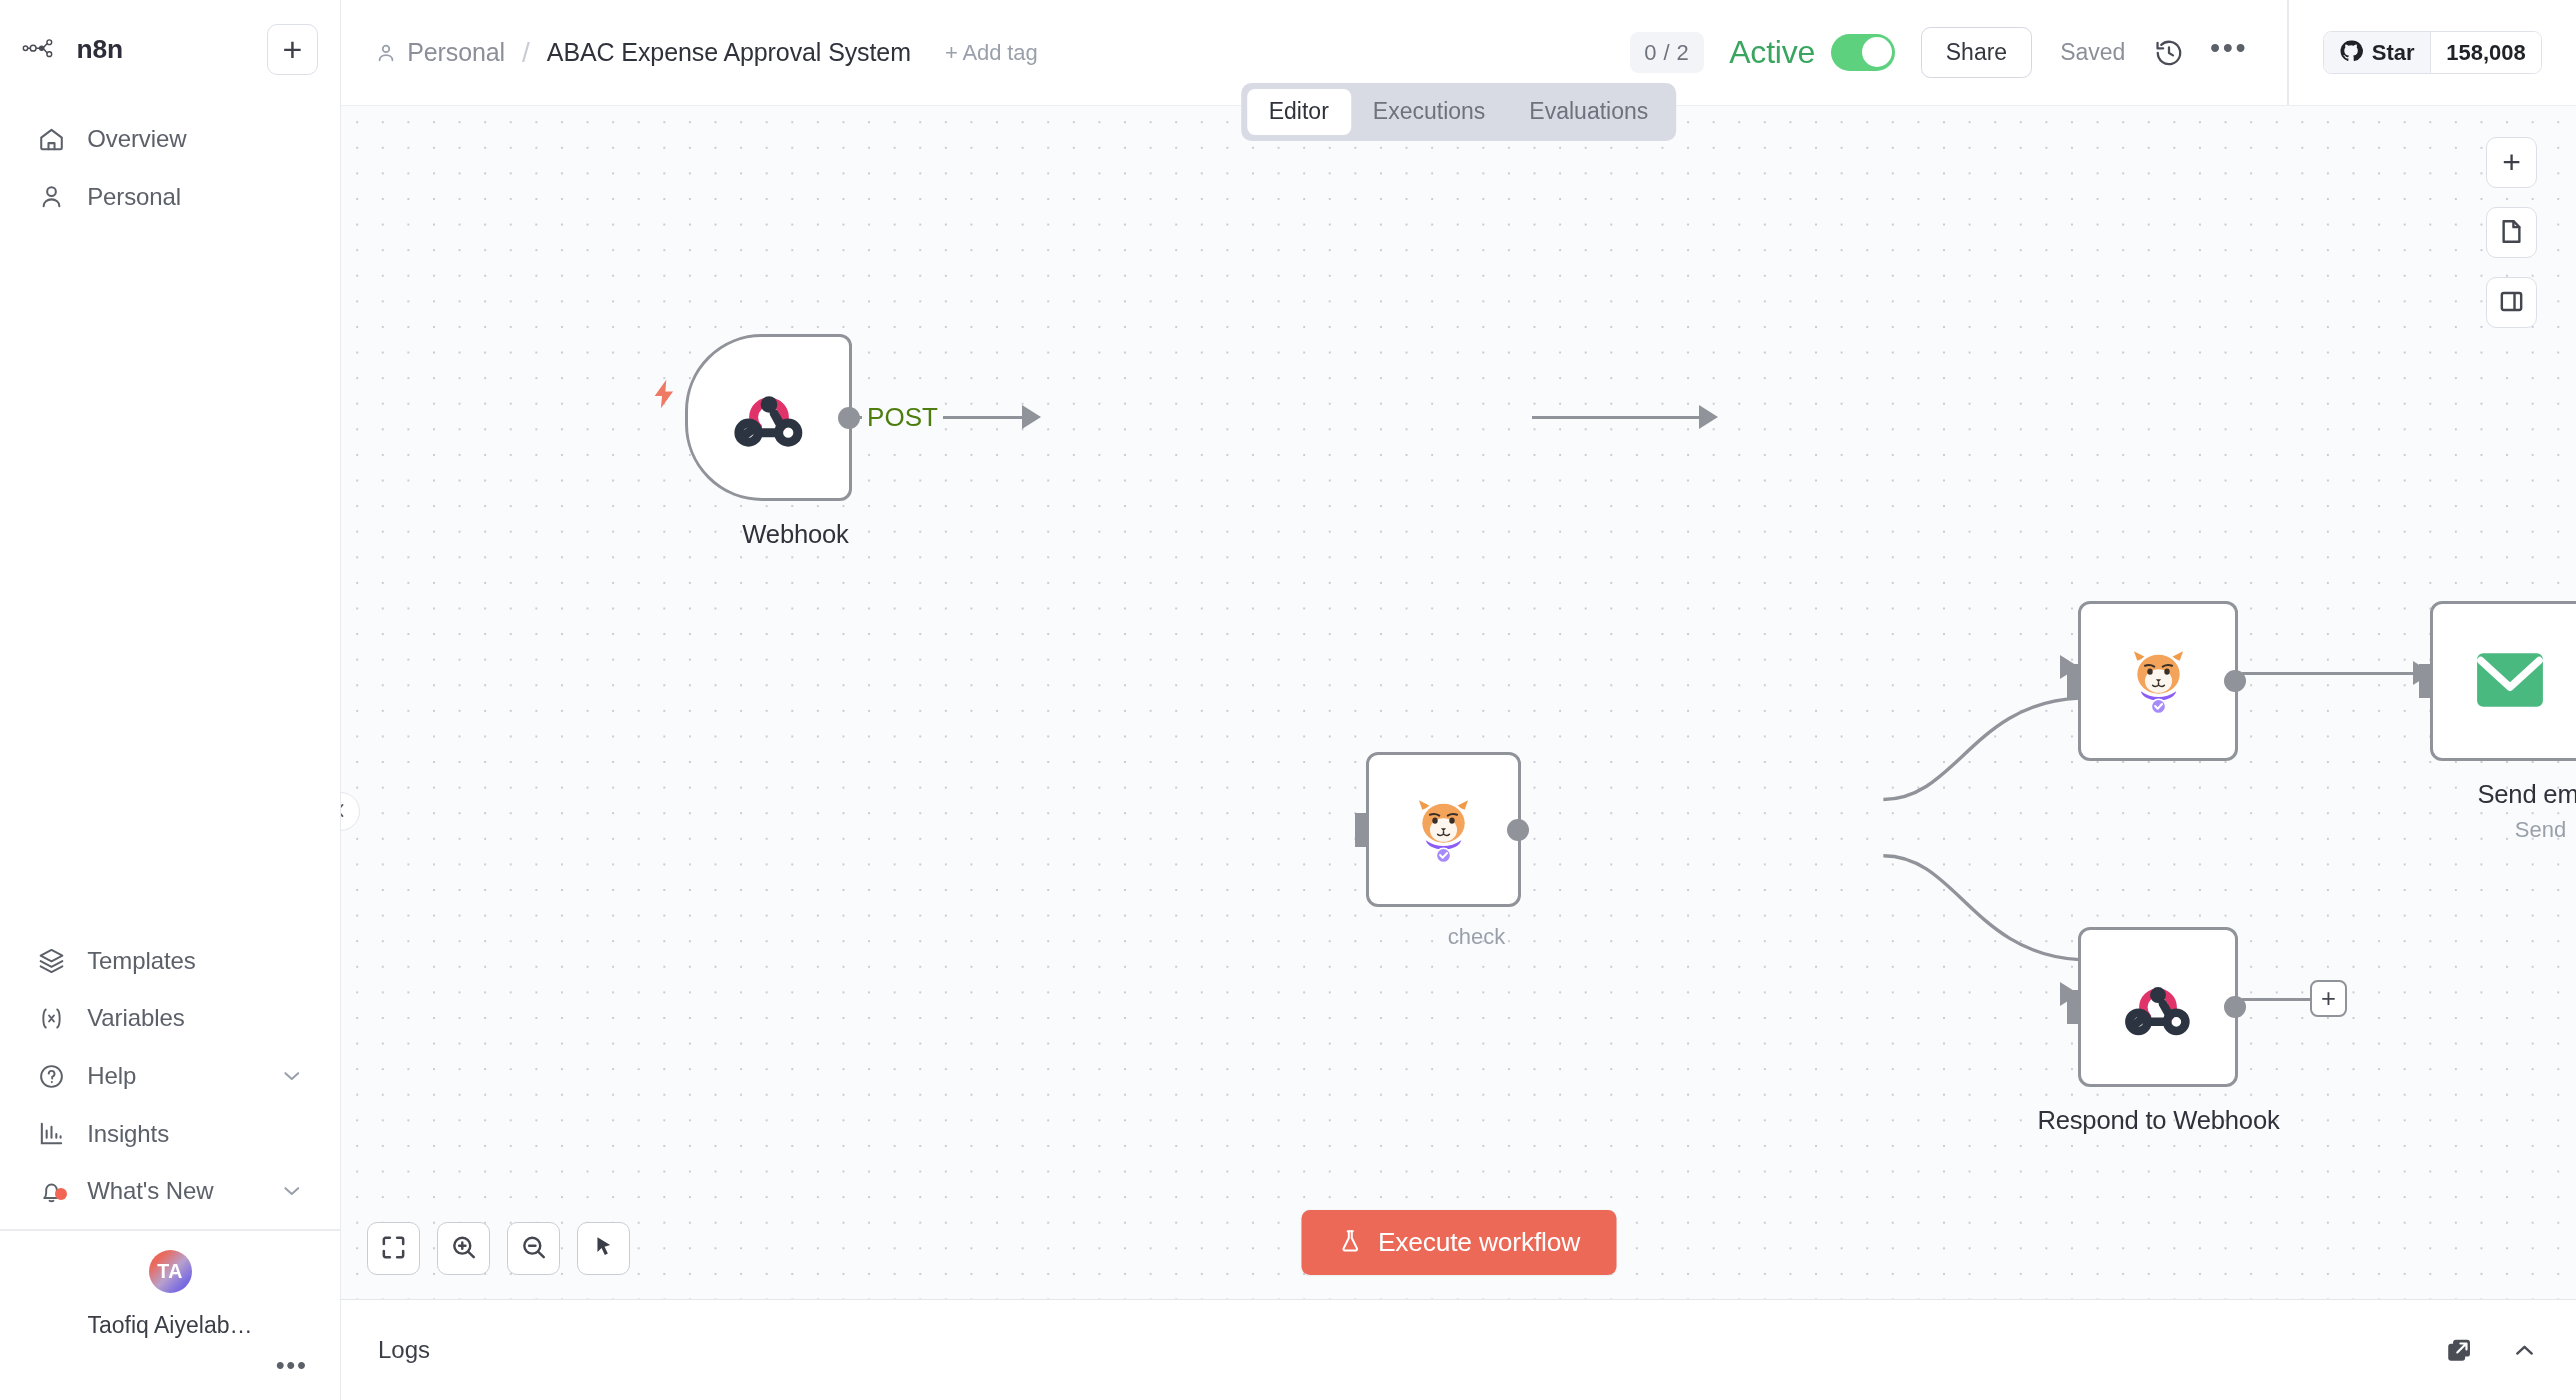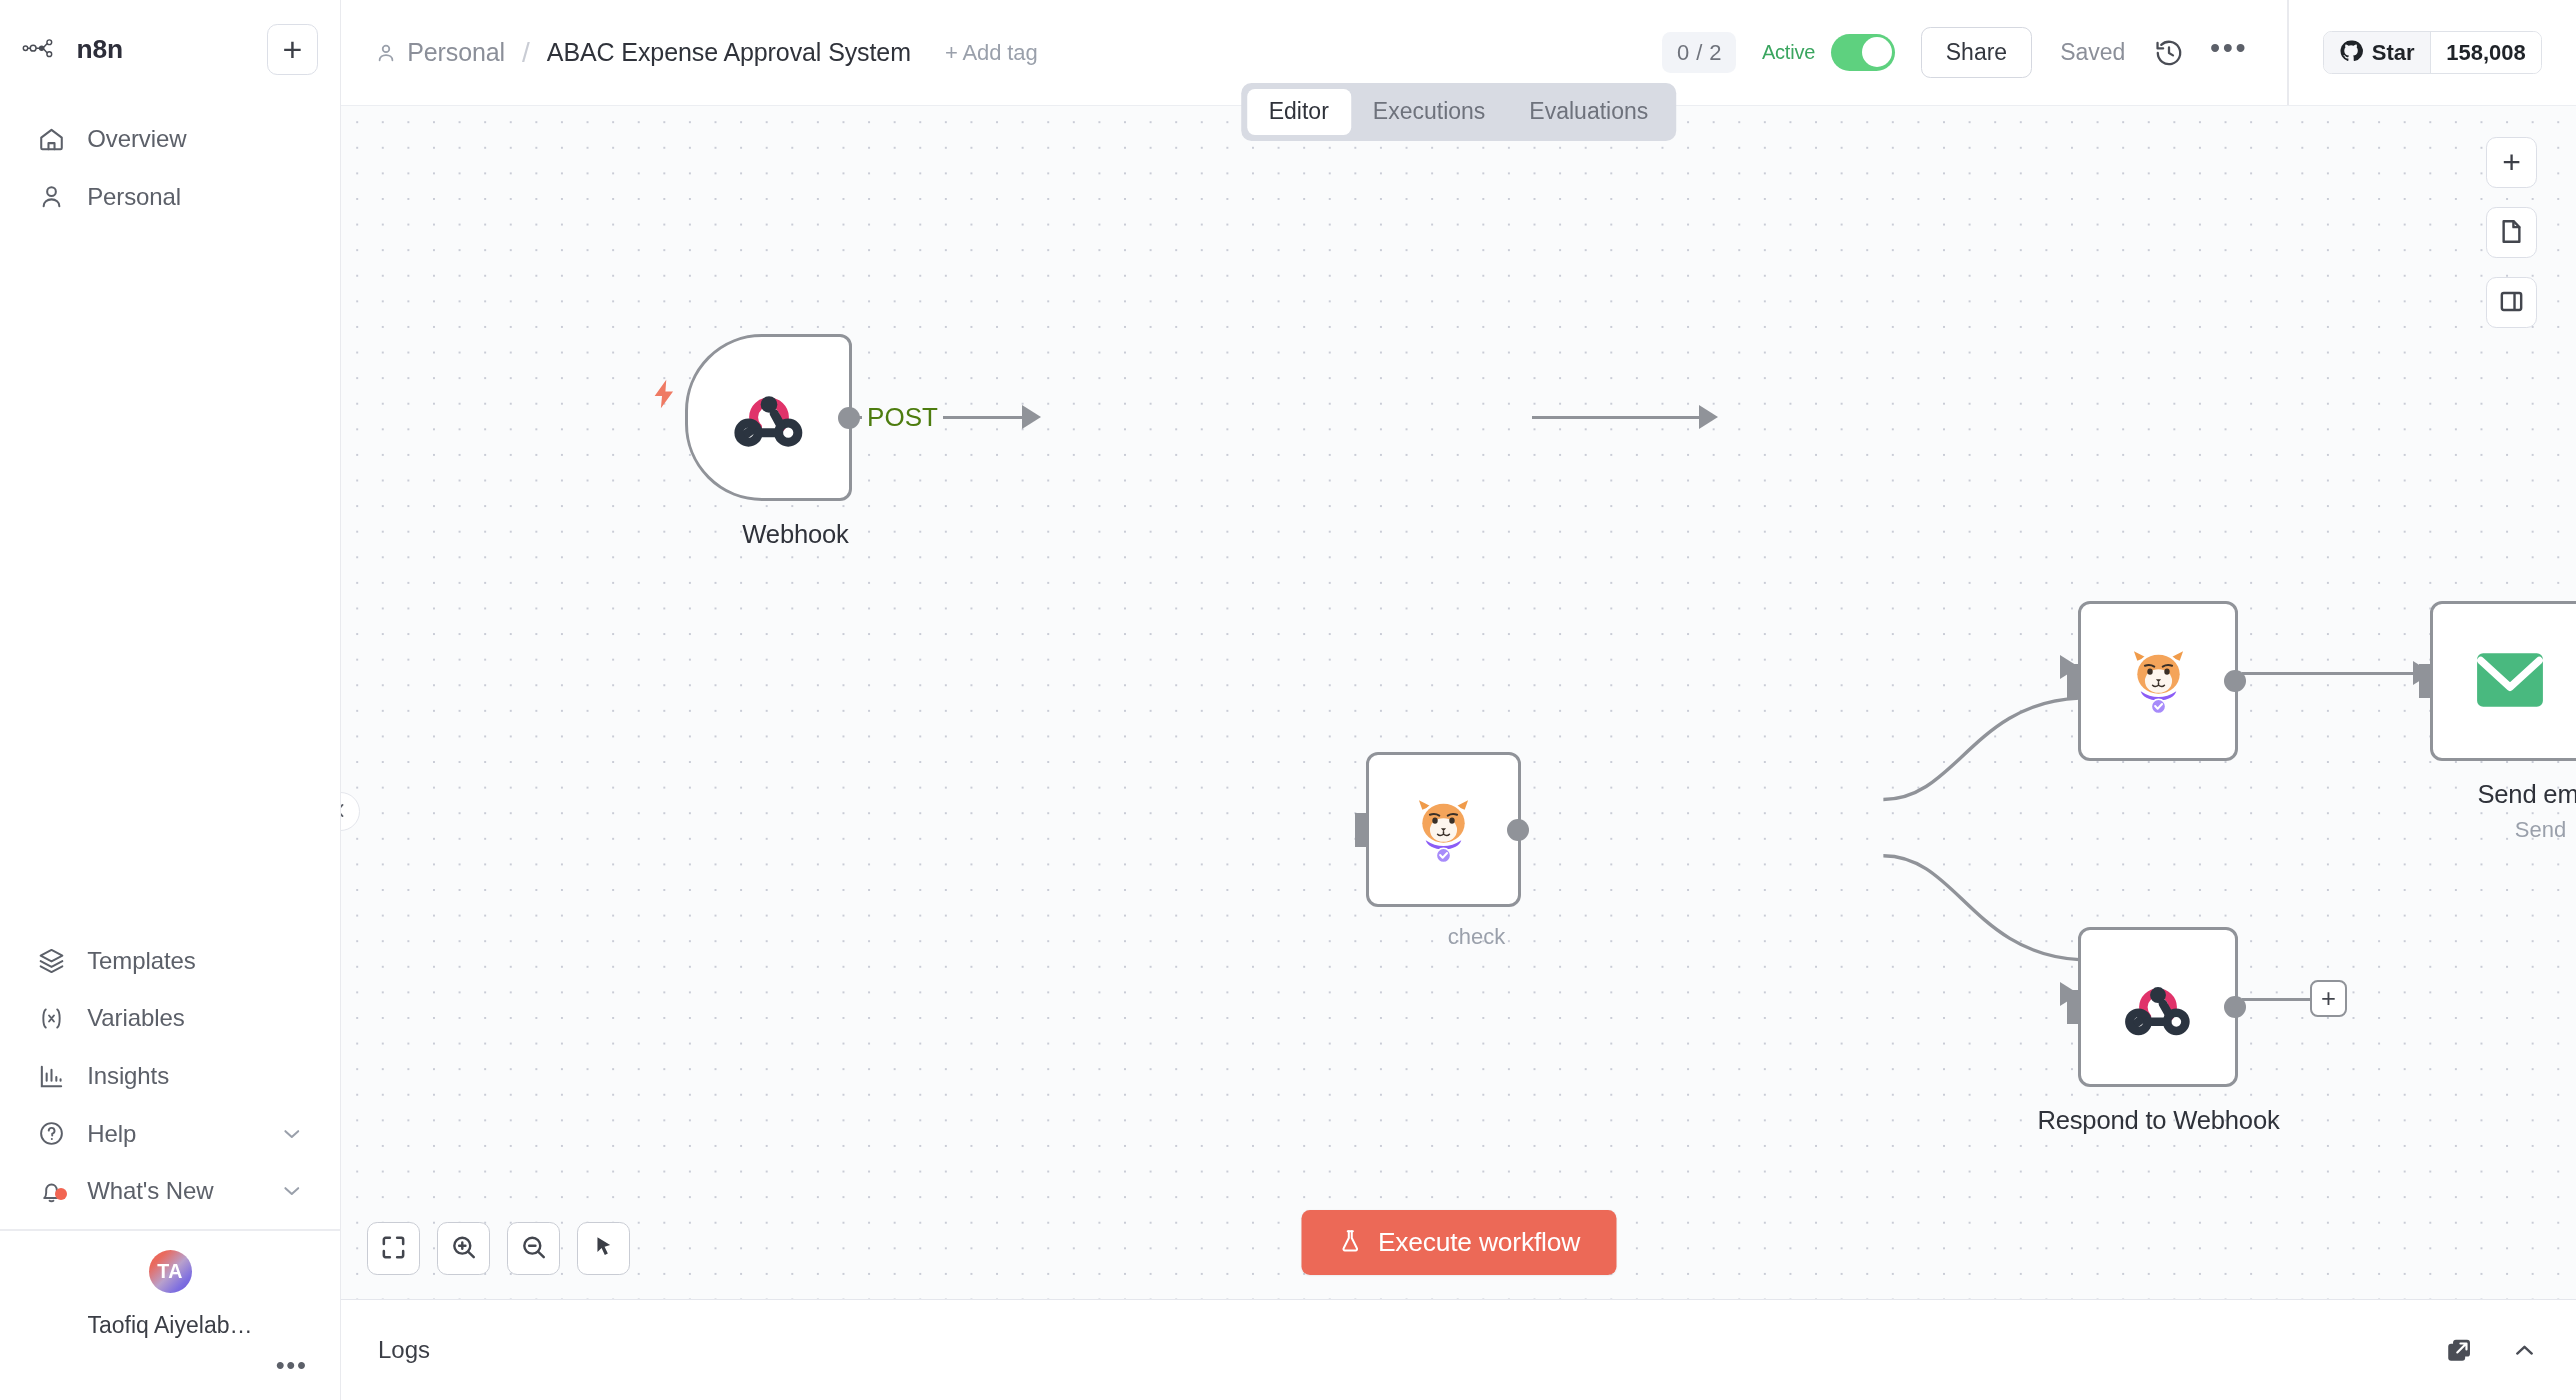--- a/index.html
+++ b/index.html
@@ -74,21 +74,21 @@
   .crumb-muted { font-size:25px; color:#8b8f99; letter-spacing:-0.1px; }
   .crumb-sep { font-size:28px; color:#c9ccd4; margin:0 17px; font-weight:300; }
   .crumb-title { font-size:25px; color:#2f323a; letter-spacing:-0.1px; }
   .add-tag { font-size:22px; color:#9aa0ab; margin-left:34px; cursor:pointer; letter-spacing:-0.1px; }
 
   .top-right { margin-left:auto; display:flex; align-items:center; gap:0; padding-right:0; }
   .count-badge {
     background:#f2f4f8; border-radius:8.5px; padding:7.7px 14.5px;
     font-size:22px; color:#6f737c; letter-spacing:0.4px;
   }
-  .active-label { font-size:20px; color:#3aa55f; margin-left:25.6px; letter-spacing:-0.2px; }
+  .active-label { font-size:32px; color:#3aa55f; margin-left:25.6px; letter-spacing:-0.2px; }
   .toggle {
     width:64px; height:37px; border-radius:19px; background:#5ed17f;
     margin-left:16px; position:relative; cursor:pointer; flex:0 0 64px;
   }
   .toggle .knob { position:absolute; width:30px; height:30px; border-radius:50%; background:#fff; top:3.4px; right:3.4px; }
   .share-btn {
     margin-left:25.6px; border:1.7px solid #d5d8e0; border-radius:9.4px;
     padding:11px 24px; font-size:23px; color:#33373f; background:#fff; cursor:pointer;
   }
   .saved-text { margin-left:28px; font-size:23px; color:#8b8f99; }
@@ -270,42 +270,42 @@
             <path d="M7.2 4.5c-2.6 2-2.6 13 0 15"></path>
             <path d="M16.8 4.5c2.6 2 2.6 13 0 15"></path>
             <path d="M10 9.5l4 5M14 9.5l-4 5"></path>
           </svg>
         </span>
         <span class="nav-label">Variables</span>
       </div>
 
       <div class="nav-item">
         <span class="nav-ico">
-          <svg viewBox="0 0 24 24" fill="none" stroke="#5c6069" stroke-width="1.7" stroke-linecap="round">
-            <path d="M4 4v16h16"></path>
-            <path d="M8 15.5V9.5M12 15.5V6.5M16 15.5v-3M19.5 15.5v-1.2"></path>
-          </svg>
-        </span>
-        <span class="nav-label">Insights</span>
-      </div>
-
-      <div class="nav-item">
-        <span class="nav-ico">
           <svg viewBox="0 0 24 24" fill="none" stroke="#5c6069" stroke-width="1.6" stroke-linecap="round" stroke-linejoin="round">
             <circle cx="12" cy="12" r="8.6"></circle>
             <path d="M9.7 9.6a2.4 2.4 0 1 1 2.9 2.5v1.5"></path>
             <circle cx="12.3" cy="16.6" r="0.85" fill="#5c6069" stroke="none"></circle>
           </svg>
         </span>
         <span class="nav-label">Help</span>
         <span class="chev">
           <svg viewBox="0 0 24 24" fill="none" stroke="#9aa0ab" stroke-width="1.9" stroke-linecap="round" stroke-linejoin="round">
             <path d="M6 9.5l6 5.5 6-5.5"></path>
           </svg>
         </span>
+      </div>
+
+      <div class="nav-item">
+        <span class="nav-ico">
+          <svg viewBox="0 0 24 24" fill="none" stroke="#5c6069" stroke-width="1.7" stroke-linecap="round">
+            <path d="M4 4v16h16"></path>
+            <path d="M8 15.5V9.5M12 15.5V6.5M16 15.5v-3M19.5 15.5v-1.2"></path>
+          </svg>
+        </span>
+        <span class="nav-label">Insights</span>
       </div>
 
       <div class="nav-item">
         <span class="nav-ico" style="position:relative;">
           <svg viewBox="0 0 24 24" fill="none" stroke="#5c6069" stroke-width="1.6" stroke-linecap="round" stroke-linejoin="round">
             <path d="M6 17.4h12c-1.4-1.2-1.6-2.4-1.6-4.4v-2c0-2.7-1.9-4.8-4.4-4.8S7.6 8.3 7.6 11v2c0 2-.2 3.2-1.6 4.4z"></path>
             <path d="M10.4 19.6c.5.7 2.7.7 3.2 0"></path>
           </svg>
           <span class="notif-dot"></span>
         </span>

